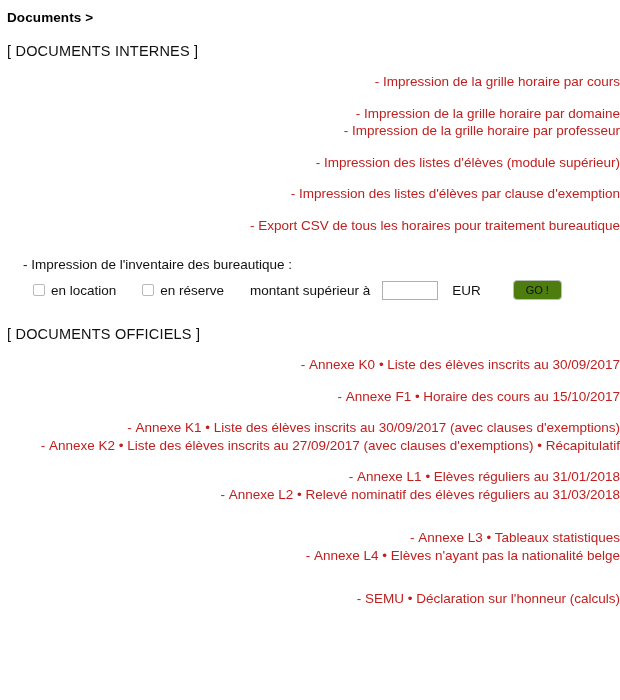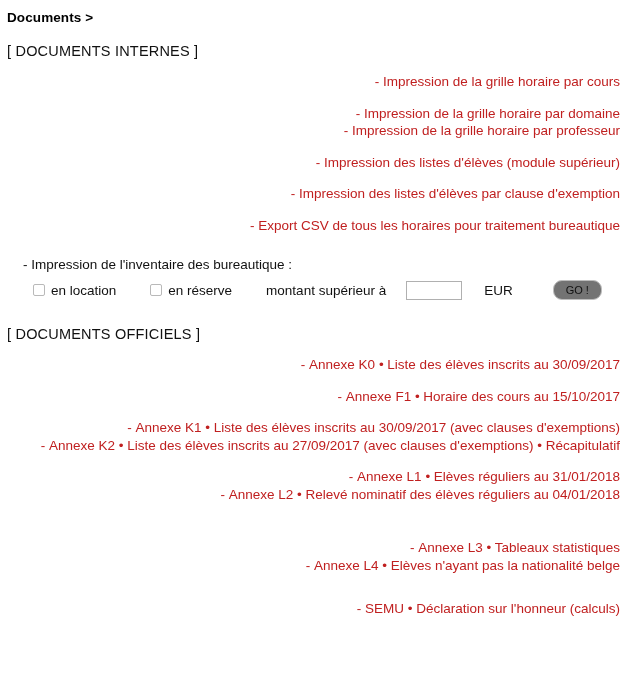--- a/index.html
+++ b/index.html
@@ -60,21 +60,21 @@
     color: #111111;
     font-size: 13.5px;
     padding-left: 16px;
     line-height: 18px;
   }
   .inventory-controls {
     display: flex;
     align-items: center;
     padding-left: 26px;
     margin-top: 6px;
-    gap: 12px;
+    gap: 4px;
   }
   .cb-wrap {
     display: inline-flex;
     align-items: center;
     margin-right: 22px;
   }
   input[type="checkbox"].cbx {
     -webkit-appearance: none;
     appearance: none;
     width: 12px;
@@ -111,23 +111,23 @@
   .eur-label {
     font-size: 13.5px;
     color: #111111;
     margin-left: 10px;
   }
   .go-button {
     margin-left: 28px;
     font-family: "Liberation Sans", sans-serif;
     font-size: 11px;
     color: #111111;
-    background: #737373;
+    background: #4d7c0f;
     border: 1px solid #bdbdbd;
-    border-radius: 9px;
+    border-radius: 4px;
     padding: 2px 12px;
     cursor: pointer;
     line-height: 14px;
   }
 </style>
 </head>
 <body>
 
 <div class="page">
 
@@ -185,24 +185,24 @@
     <div class="doc-line"><span class="dash">-&nbsp;</span><a>Annexe F1 • Horaire des cours au 15/10/2017</a></div>
   </div>
 
   <div class="doc-group">
     <div class="doc-line"><span class="dash">-&nbsp;</span><a>Annexe K1 • Liste des élèves inscrits au 30/09/2017 (avec clauses d'exemptions)</a></div>
     <div class="doc-line"><span class="dash">-&nbsp;</span><a>Annexe K2 • Liste des élèves inscrits au 27/09/2017 (avec clauses d'exemptions) • Récapitulatif</a></div>
   </div>
 
   <div class="doc-group">
     <div class="doc-line"><span class="dash">-&nbsp;</span><a>Annexe L1 • Elèves réguliers au 31/01/2018</a></div>
-    <div class="doc-line"><span class="dash">-&nbsp;</span><a>Annexe L2 • Relevé nominatif des élèves réguliers au 04/01/2018</a></div>
-  </div>
-
-  <div class="doc-group" style="margin-top:36px;">
+    <div class="doc-line"><span class="dash">-&nbsp;</span><a>Annexe L2 • Relevé nominatif des élèves réguliers au 31/03/2018</a></div>
+  </div>
+
+  <div class="doc-group" style="margin-top:26px;">
     <div class="doc-line"><span class="dash">-&nbsp;</span><a>Annexe L3 • Tableaux statistiques</a></div>
     <div class="doc-line"><span class="dash">-&nbsp;</span><a>Annexe L4 • Elèves n'ayant pas la nationalité belge</a></div>
   </div>
 
   <div class="doc-group" style="margin-top:26px;">
     <div class="doc-line"><span class="dash">-&nbsp;</span><a>SEMU • Déclaration sur l'honneur (calculs)</a></div>
   </div>
 
 </div>
 

